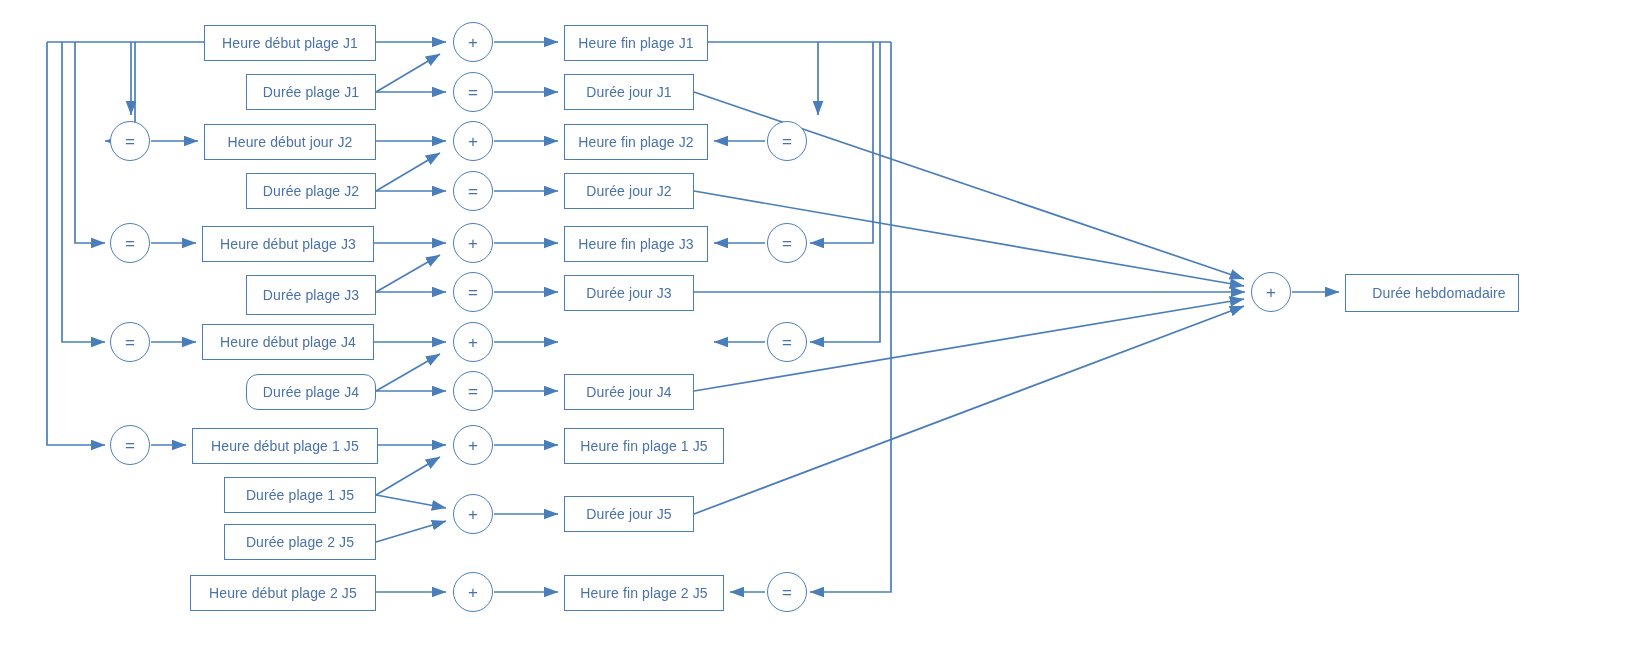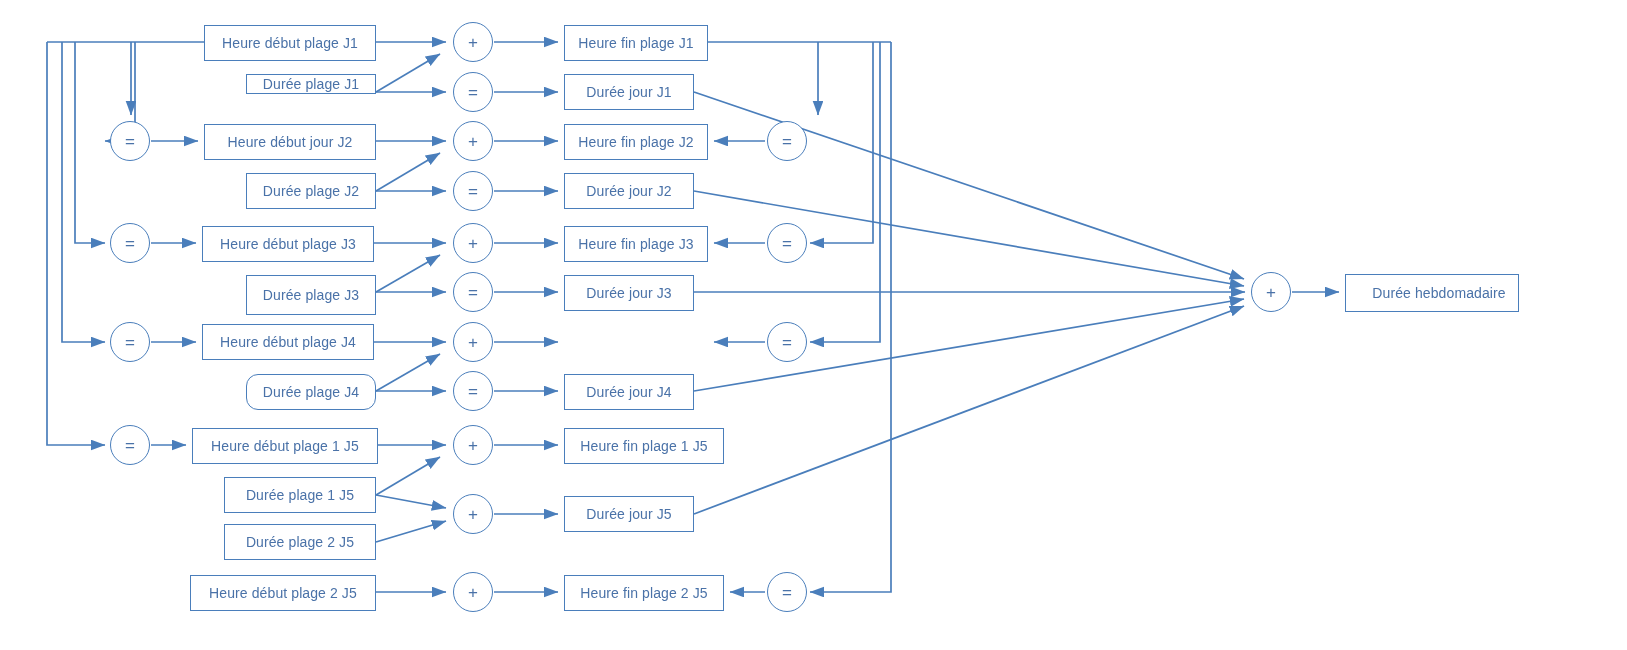--- a/index.html
+++ b/index.html
@@ -115,21 +115,21 @@
       <path d="M694,292 L1245,292" marker-end="url(#ah)"></path>
       <path d="M694,391 L1244,299" marker-end="url(#ah)"></path>
       <path d="M694,514 L1244,306" marker-end="url(#ah)"></path>
 
       <path d="M1292,292 L1339,292" marker-end="url(#ah)"></path>
     </g>
   </svg>
 
   <div class="node" style="left:204px;top:25px;width:172px;height:36px;">Heure début plage J1</div>
   <div class="node" style="left:564px;top:25px;width:144px;height:36px;">Heure fin plage J1</div>
-  <div class="node" style="left:246px;top:74px;width:130px;height:20px;">Durée plage J1</div>
+  <div class="node" style="left:246px;top:74px;width:130px;height:36px;">Durée plage J1</div>
   <div class="node" style="left:564px;top:74px;width:130px;height:36px;">Durée jour J1</div>
 
   <div class="node" style="left:204px;top:124px;width:172px;height:36px;">Heure début jour J2</div>
   <div class="node" style="left:564px;top:124px;width:144px;height:36px;">Heure fin plage J2</div>
   <div class="node" style="left:246px;top:173px;width:130px;height:36px;">Durée plage J2</div>
   <div class="node" style="left:564px;top:173px;width:130px;height:36px;">Durée jour J2</div>
 
   <div class="node" style="left:202px;top:226px;width:172px;height:36px;">Heure début plage J3</div>
   <div class="node" style="left:564px;top:226px;width:144px;height:36px;">Heure fin plage J3</div>
   <div class="node" style="left:246px;top:275px;width:130px;height:40px;">Durée plage J3</div>

